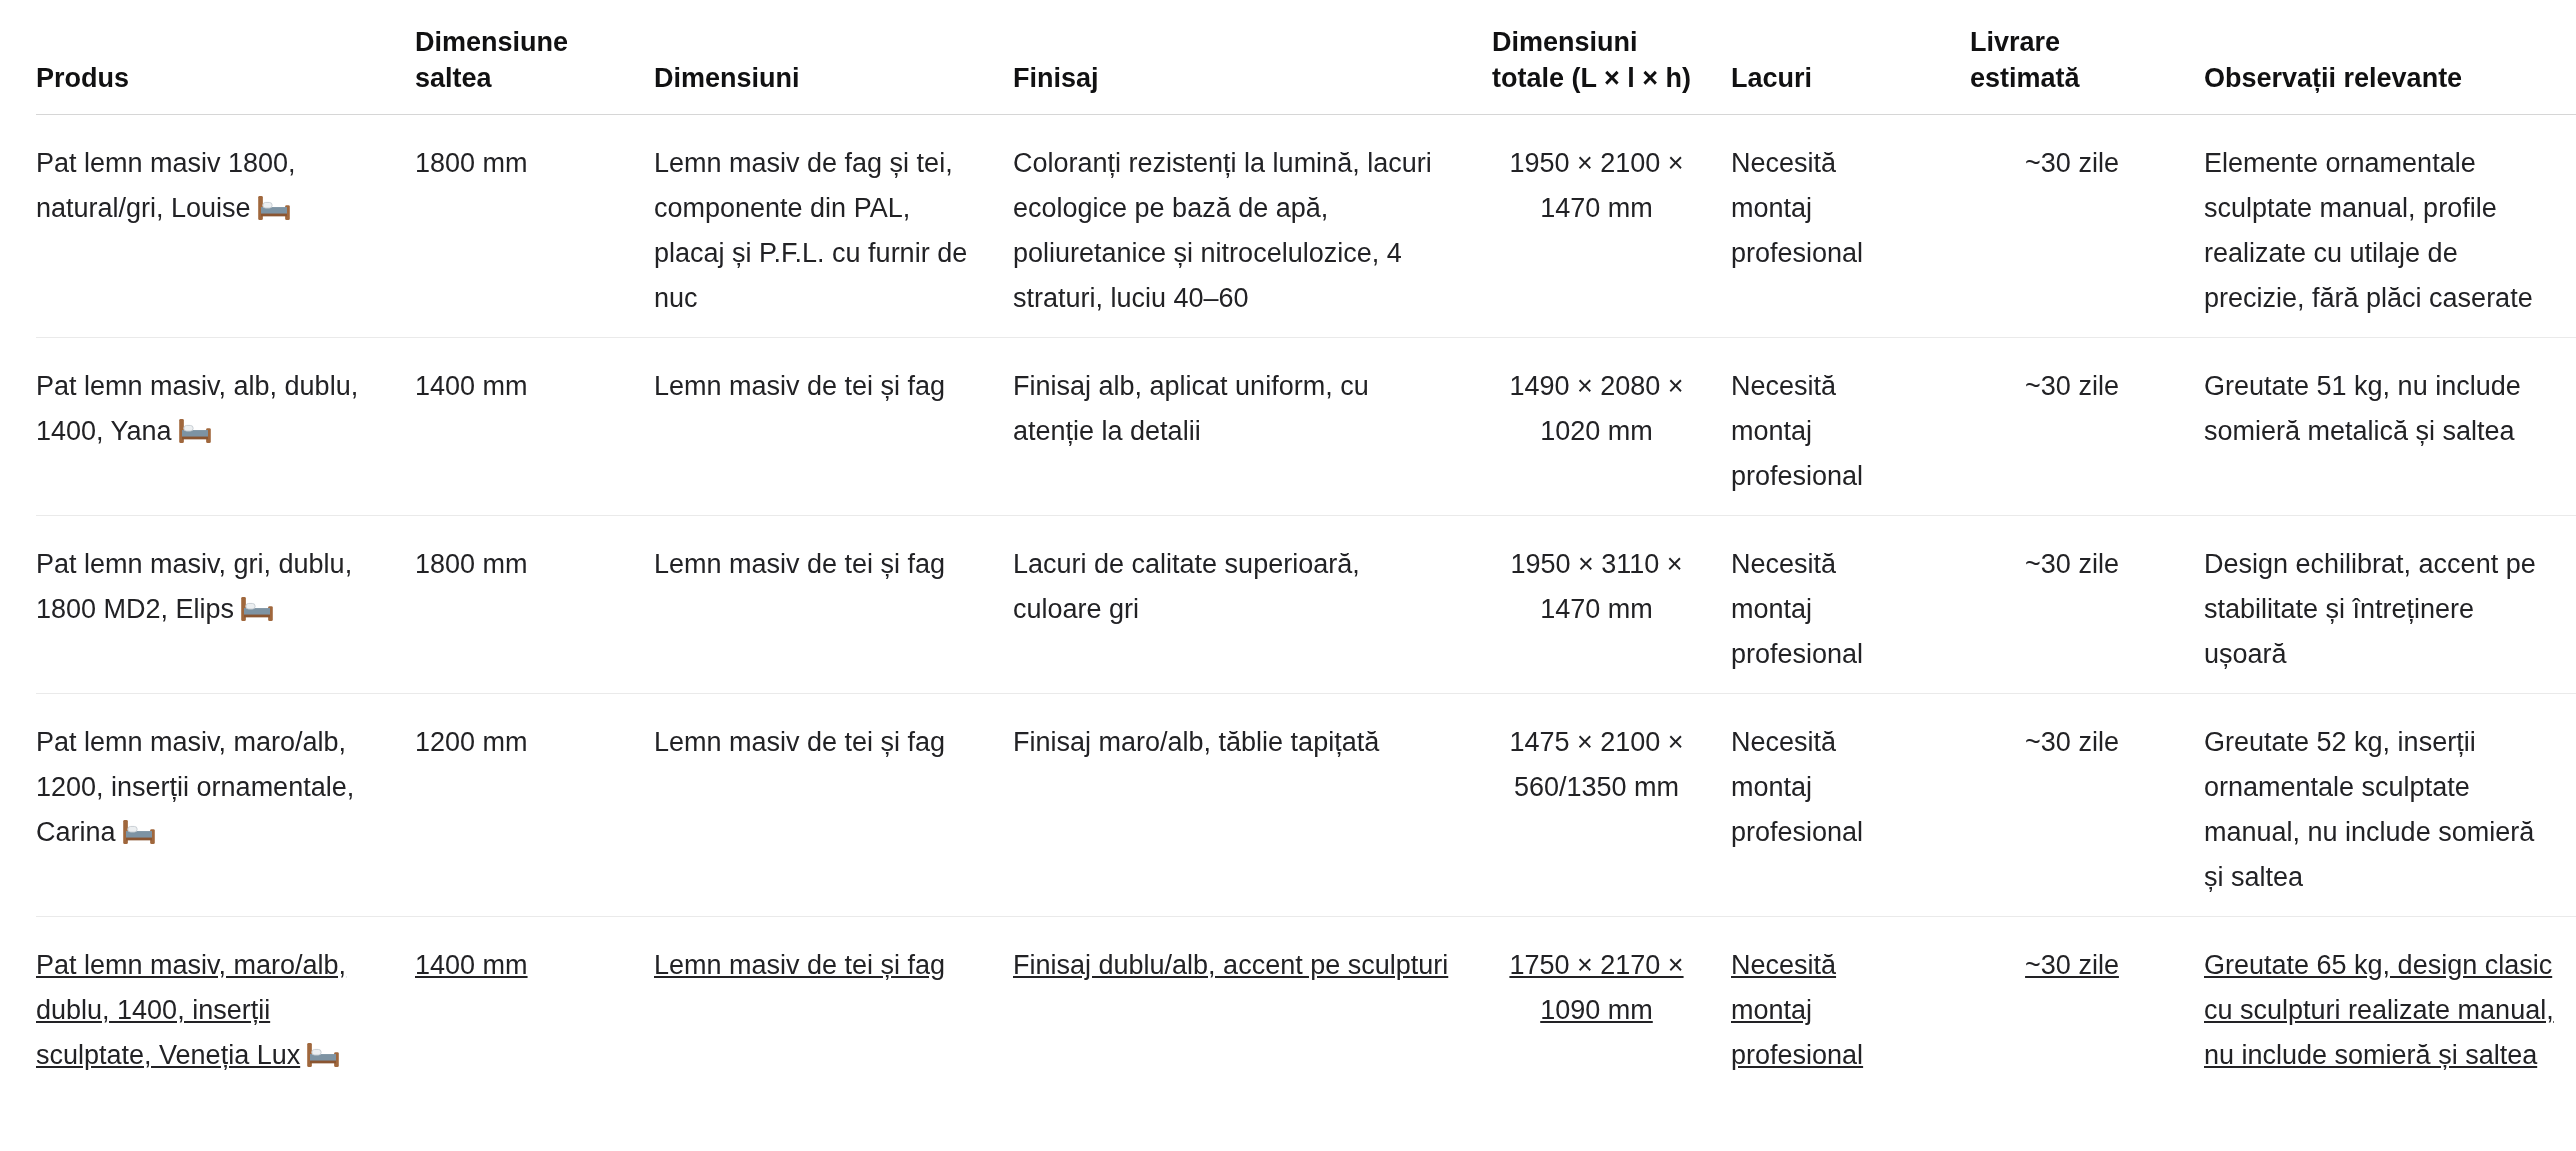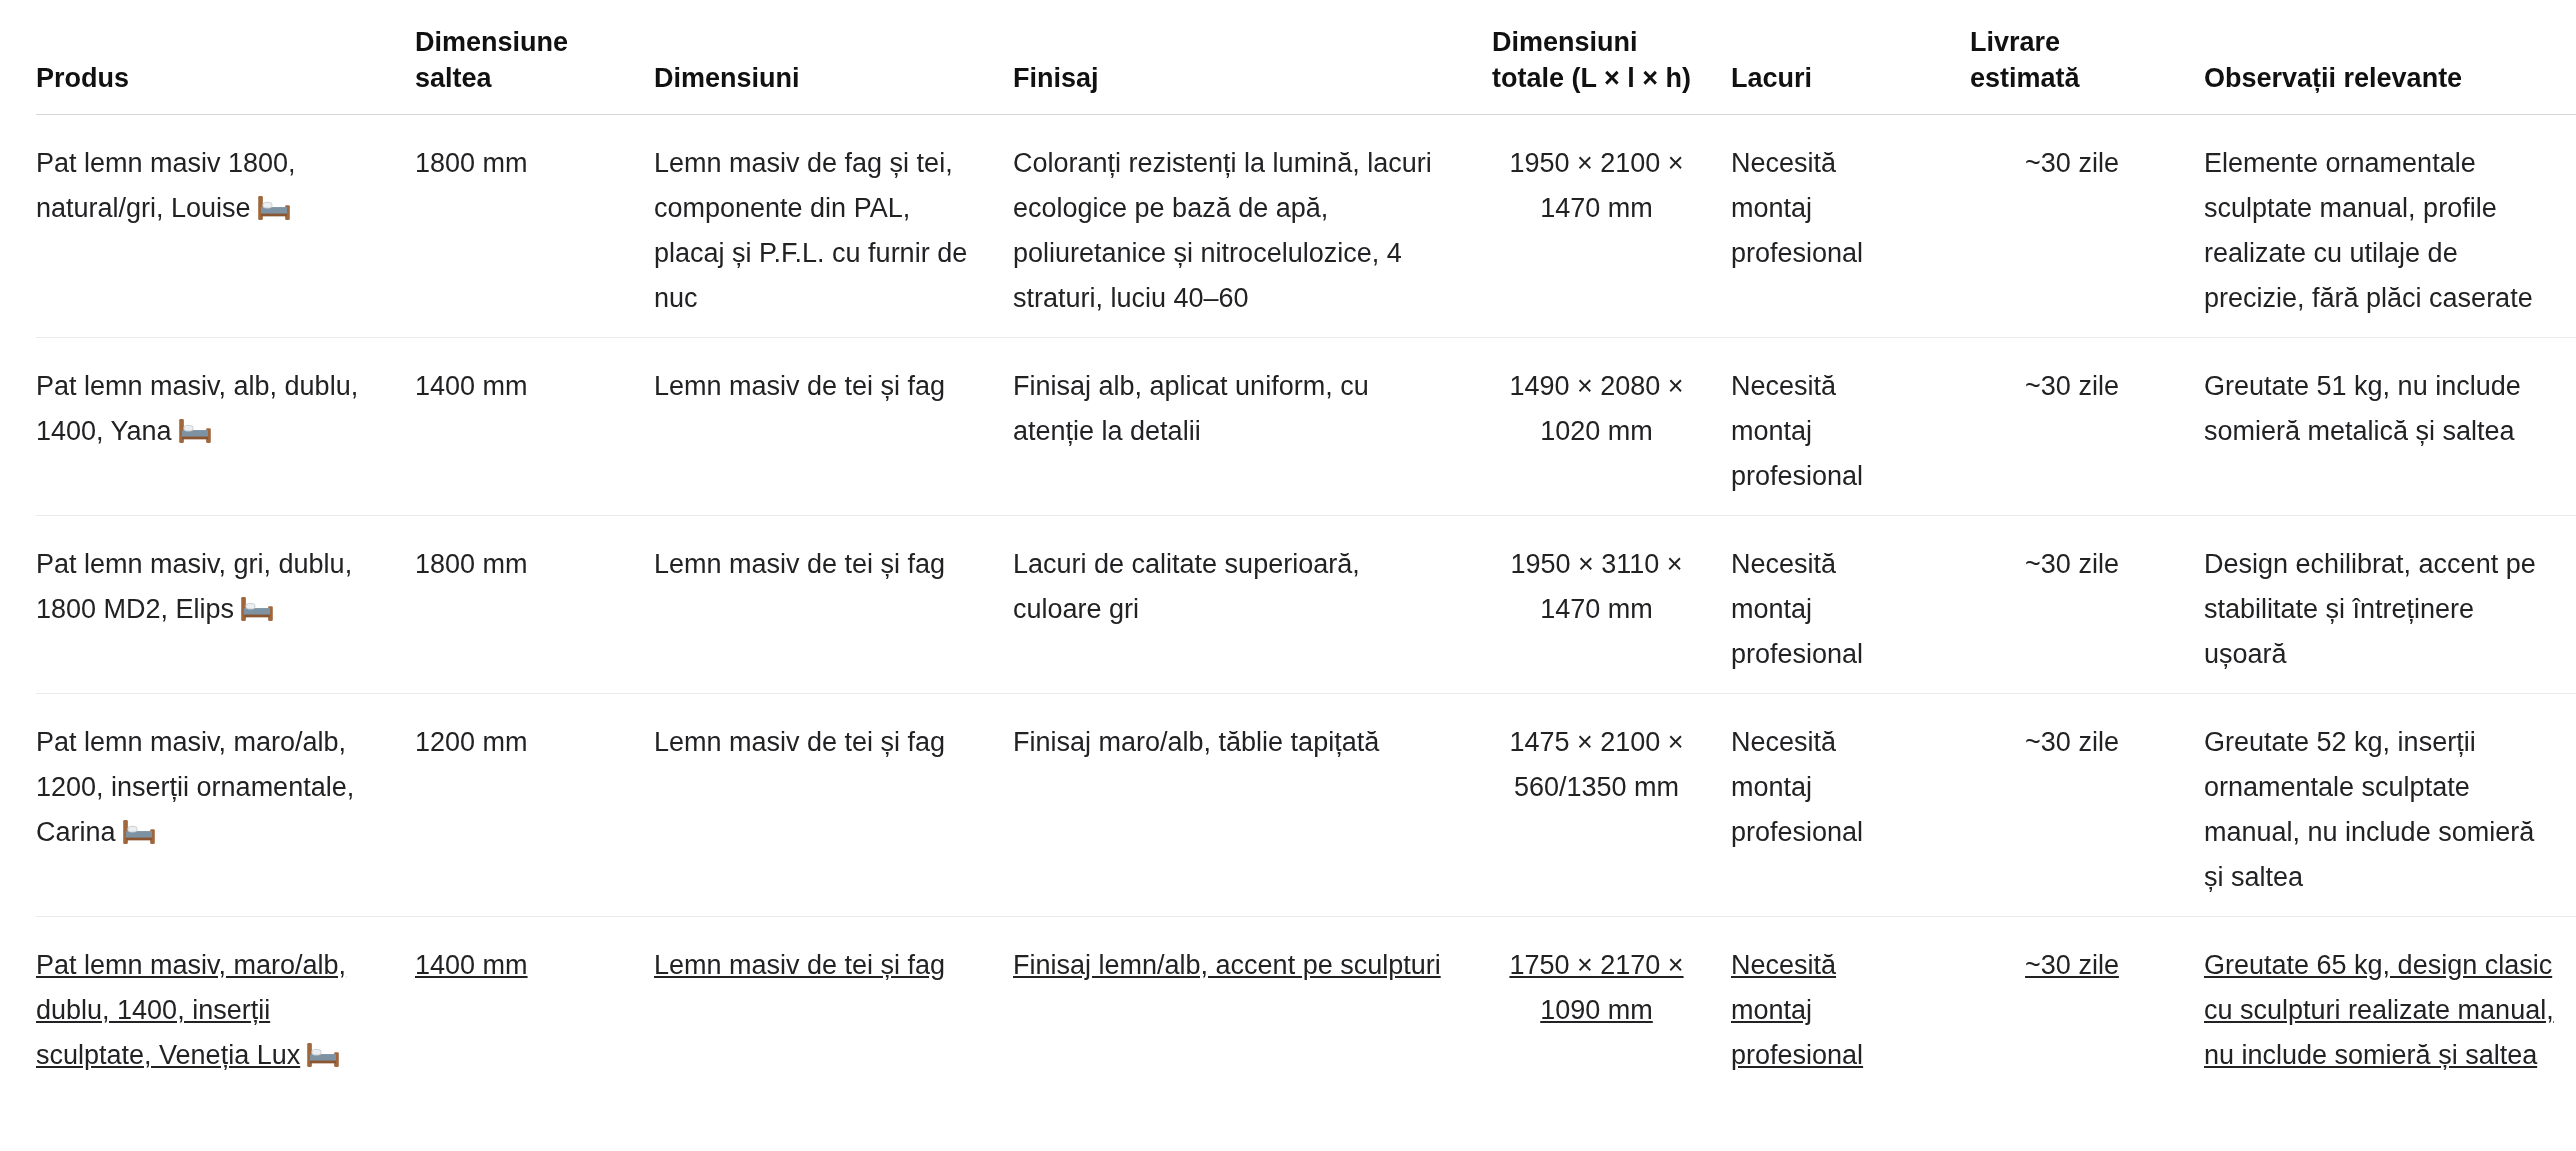--- a/index.html
+++ b/index.html
@@ -150,21 +150,21 @@
         <td class="td-montaj">Necesită montaj profesional</td>
         <td class="td-livrare">~30 zile</td>
         <td class="td-observatii">Greutate 52 kg, inserții ornamentale sculptate manual, nu include somieră și saltea</td>
       </tr>
       <tr>
         <td class="td-produs"><span>Pat lemn masiv, maro/alb, dublu, 1400, inserții sculptate, Veneția Lux</span><svg class="bed-icon" viewBox="0 0 36 28">
               <use href="#bed-glyph"></use>
             </svg></td>
         <td class="td-saltea">1400 mm</td>
         <td class="td-materiale">Lemn masiv de tei și fag</td>
-        <td class="td-finisaj">Finisaj lemn/alb, accent pe sculpturi</td>
+        <td class="td-finisaj">Finisaj dublu/alb, accent pe sculpturi</td>
         <td class="td-dims">1750 × 2170 × 1090 mm</td>
         <td class="td-montaj">Necesită montaj profesional</td>
         <td class="td-livrare">~30 zile</td>
         <td class="td-observatii">Greutate 65 kg, design clasic cu sculpturi realizate manual, nu include somieră și saltea</td>
       </tr>
     </tbody>
   </table>
 </div>
 
 

